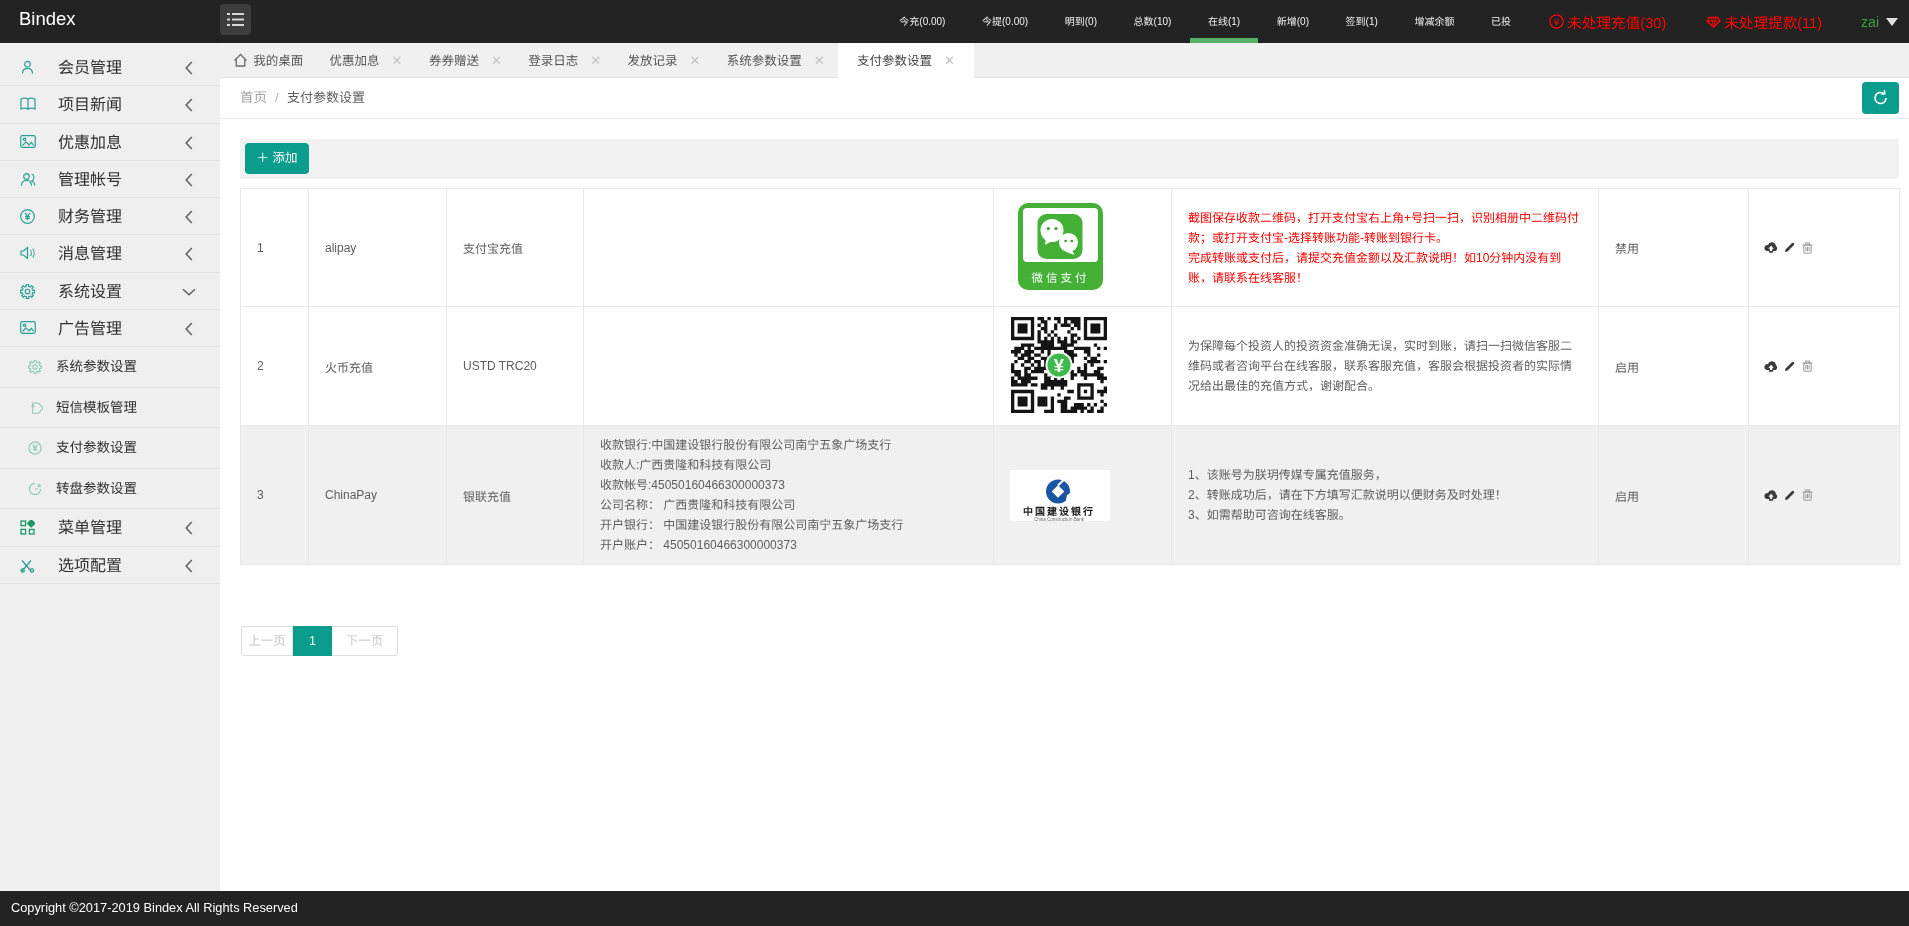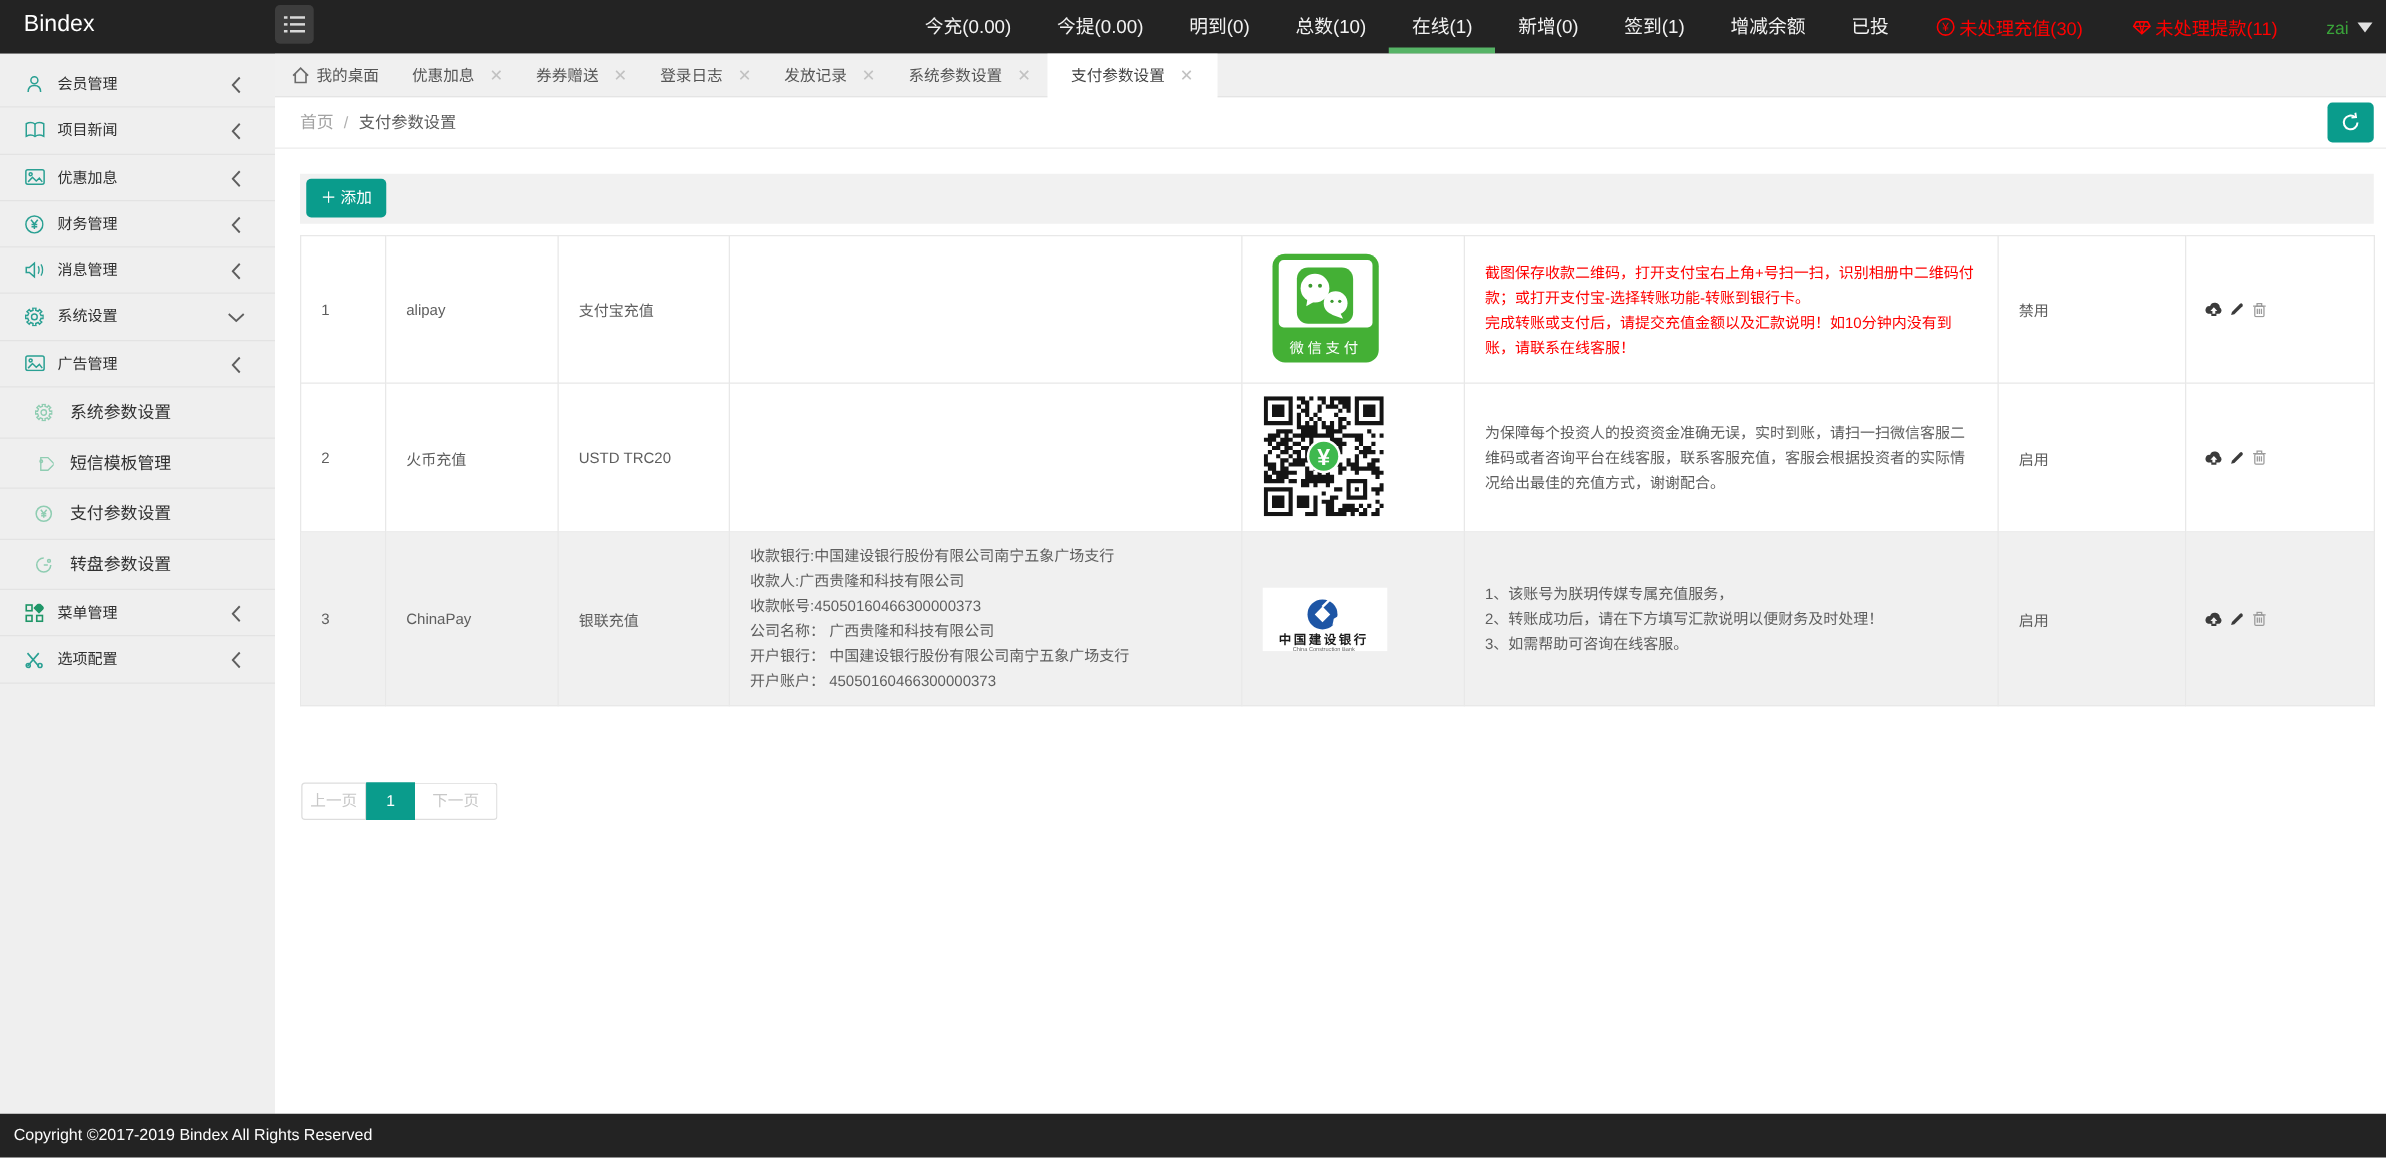--- a/index.html
+++ b/index.html
@@ -4,29 +4,29 @@
 <style>
 * { margin:0; padding:0; box-sizing:border-box; }
 html,body { width:1909px; height:926px; overflow:hidden; background:#fff;
   font-family:"Liberation Sans", sans-serif; }
 
 .header { position:absolute; left:0; top:0; width:1909px; height:43px; background:#232323; }
 .logo { position:absolute; left:19px; top:0; font-size:18.5px; line-height:37px; color:#fff; }
 .burger { position:absolute; left:220px; top:4px; width:31px; height:31px; background:#3d3d3d; border-radius:4px; }
 .burger svg { position:absolute; left:7px; top:8px; }
 .hnav { position:absolute; right:0; top:0; height:43px; display:flex; align-items:center; }
-.hnav .it { color:#f2f2f2; font-size:15px; padding:0 18.3px; height:43px; line-height:43px; position:relative; }
+.hnav .it { color:#f2f2f2; font-size:10px; padding:0 18.3px; height:43px; line-height:43px; position:relative; }
 .hnav .it.act::after { content:""; position:absolute; left:0; bottom:0; width:100%; height:5px; background:#56b366; }
 .hnav .red { color:#ff0000; display:flex; align-items:center; gap:3px; padding:0 20px; font-size:14.6px; height:43px; }
 .hnav .user { color:#3aa33a; font-size:14px; padding:0 11px 0 19px; display:flex; align-items:center; gap:7px;text-align:right; }
 .caret { width:0; height:0; border-left:6.5px solid transparent; border-right:6.5px solid transparent; border-top:8px solid #e0e0e0; }
 
 .sidebar { position:absolute; left:0; top:43px; width:220px; height:848px; background:#efefef; padding-top:6px; }
 .sitem { position:relative; height:37.3px; border-bottom:1px solid #e3e3e3; }
-.sitem .txt { position:absolute; left:46px; top:0; line-height:37px; font-size:12px; color:#303030; }
+.sitem .txt { position:absolute; left:58px; top:0; line-height:37px; font-size:16px; color:#303030; }
 .sitem .ic { position:absolute; left:20px; top:11px; }
 .sitem svg.arr { position:absolute; right:27px; top:12px; }
 .ssub { position:relative; height:40.5px; border-bottom:1px solid #e3e3e3; }
 .ssub .txt { position:absolute; left:56px; top:0; line-height:40px; font-size:13.5px; color:#303030; }
 .ssub .ic { position:absolute; left:28px; top:13px; }
 
 .footer { position:absolute; left:0; top:891px; width:1909px; height:35px; background:#232323;
   color:#fdfdfd; font-size:12.8px; line-height:34px; padding-left:11px; }
 
 .main { position:absolute; left:220px; top:43px; width:1689px; height:848px; background:#fff; }
@@ -129,20 +129,33 @@
     </div>
   <div class="sitem">
       <svg class="ic" width="16" height="13" viewBox="0 0 16 13">
         <g fill="none" stroke="#2aa093" stroke-width="1.2">
           <rect x="0.7" y="0.7" width="14.6" height="11.6" rx="1.5"></rect>
           <circle cx="4.5" cy="4.3" r="1.2"></circle>
           <path d="M2.5 10.5 L6 6.8 L9 9.8 L11.5 7.5 L13.8 10.5"></path>
         </g>
       </svg>
       <span class="txt">优惠加息</span>
+      <svg class="arr" width="8" height="14" viewBox="0 0 8 14">
+        <polyline points="6.8,1 1.2,7 6.8,13" fill="none" stroke="#5f5f5f" stroke-width="1.5"></polyline>
+      </svg>
+    </div>
+  <div class="sitem">
+      <svg class="ic" width="16" height="15" viewBox="0 0 16 15">
+        <g fill="none" stroke="#2aa093" stroke-width="1.2">
+          <circle cx="6.5" cy="4.5" r="2.8"></circle>
+          <path d="M1.5 13.8 C1.5 10 3.5 8.5 6.5 8.5 C9.5 8.5 11.5 10 11.5 13.8"></path>
+          <path d="M11.5 2 C13 2.5 14 3.9 14 5.5 C14 7.1 13 8.4 11.6 8.9 C13.8 9.7 14.8 11.3 14.8 13.8" stroke-width="1.1"></path>
+        </g>
+      </svg>
+      <span class="txt">管理帐号</span>
       <svg class="arr" width="8" height="14" viewBox="0 0 8 14">
         <polyline points="6.8,1 1.2,7 6.8,13" fill="none" stroke="#5f5f5f" stroke-width="1.5"></polyline>
       </svg>
     </div>
   <div class="sitem">
       <svg class="ic" width="15" height="15" viewBox="0 0 15 15">
         <g fill="none" stroke="#2aa093" stroke-width="1.2">
           <circle cx="7.5" cy="7.5" r="6.8"></circle>
           <path d="M4.8 3.8 L7.5 7.2 L10.2 3.8 M7.5 7.2 L7.5 11.2 M5.2 7.6 L9.8 7.6 M5.2 9.4 L9.8 9.4"></path>
         </g>

